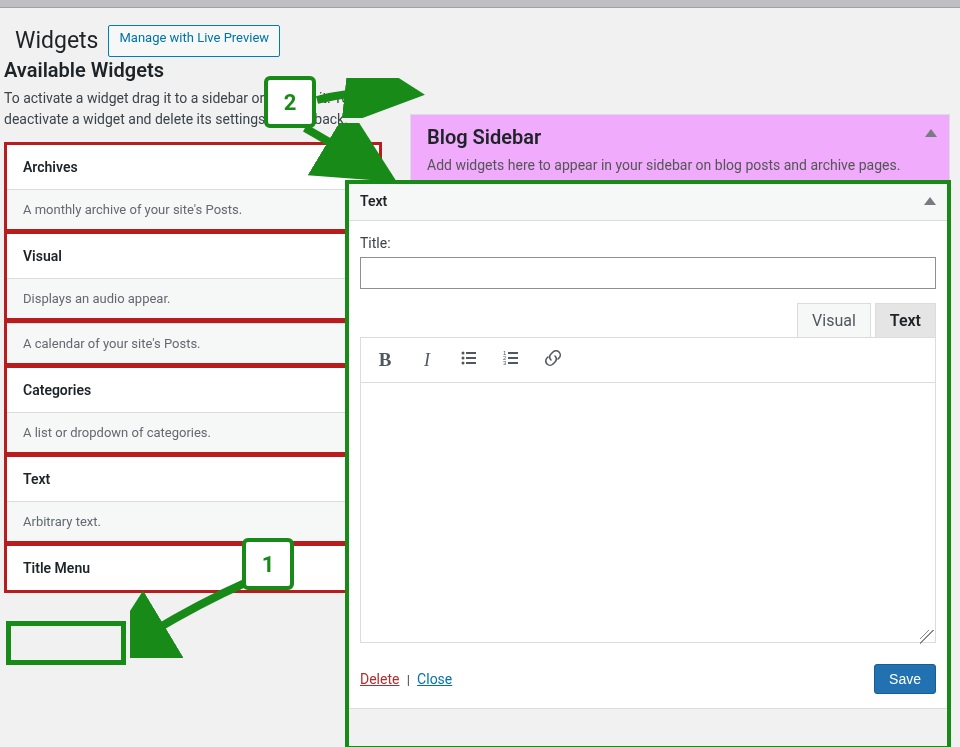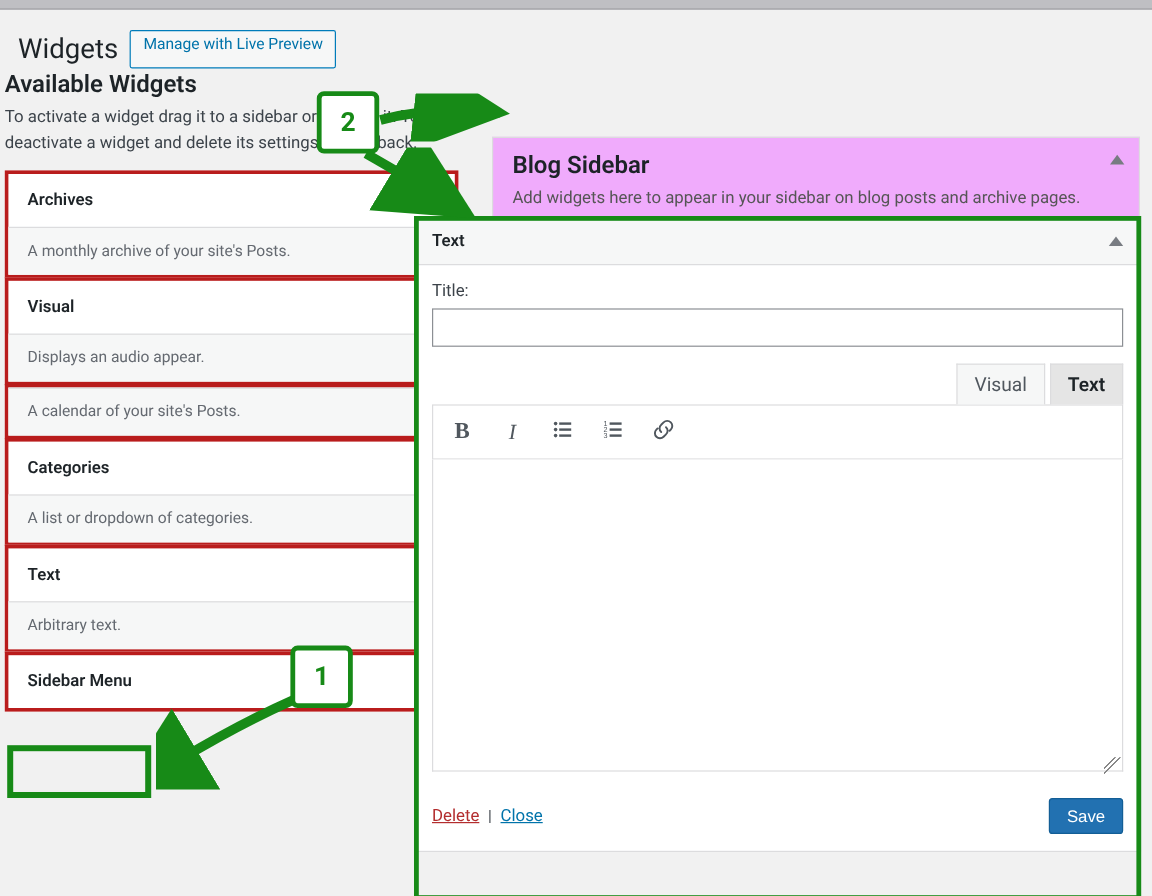--- a/index.html
+++ b/index.html
@@ -333,21 +333,21 @@
         </div>
         <div class="widget-item">
           <div class="wi-title">Categories</div>
           <div class="wi-desc">A list or dropdown of categories.</div>
         </div>
         <div class="widget-item">
           <div class="wi-title">Text</div>
           <div class="wi-desc">Arbitrary text.</div>
         </div>
         <div class="widget-item">
-          <div class="wi-title">Sidebar Menu</div>
+          <div class="wi-title">Title Menu</div>
         </div>
       </div>
     </div>
 
     <div class="right-col">
       <div class="sidebar-area">
         <h2>Blog Sidebar</h2>
         <div class="sa-desc">Add widgets here to appear in your sidebar on blog posts and archive pages.</div>
         <div class="caret-up"></div>
       </div>

